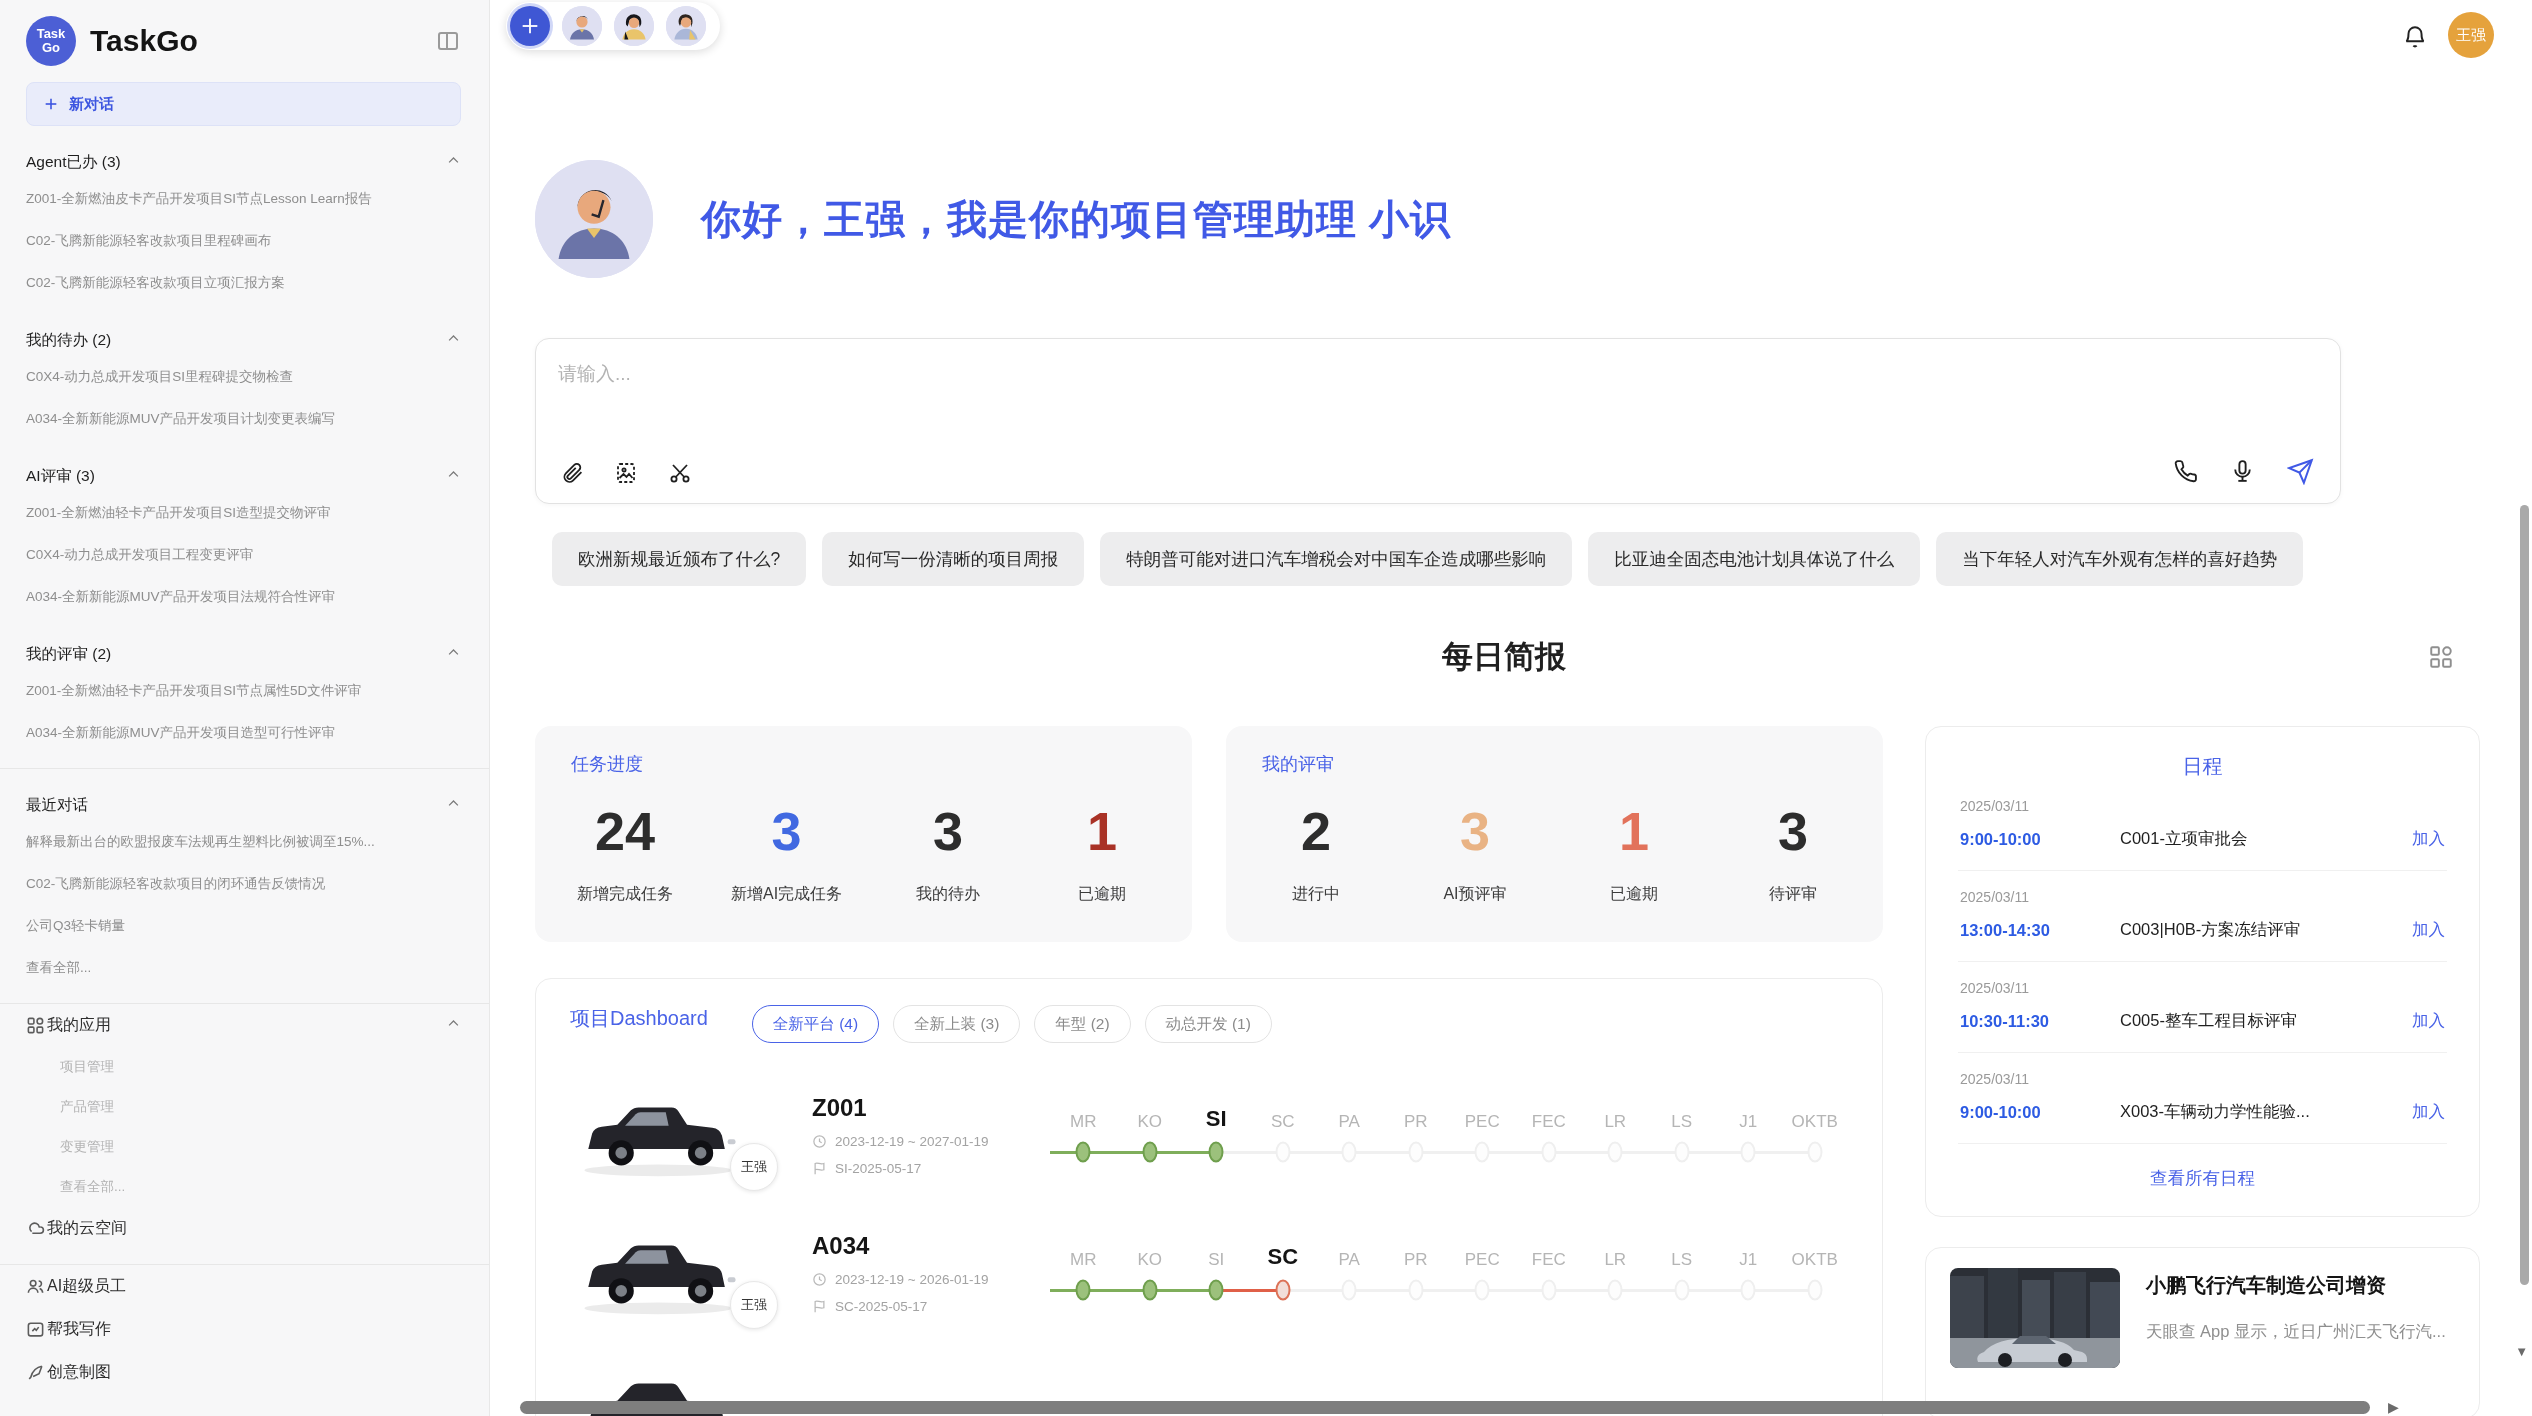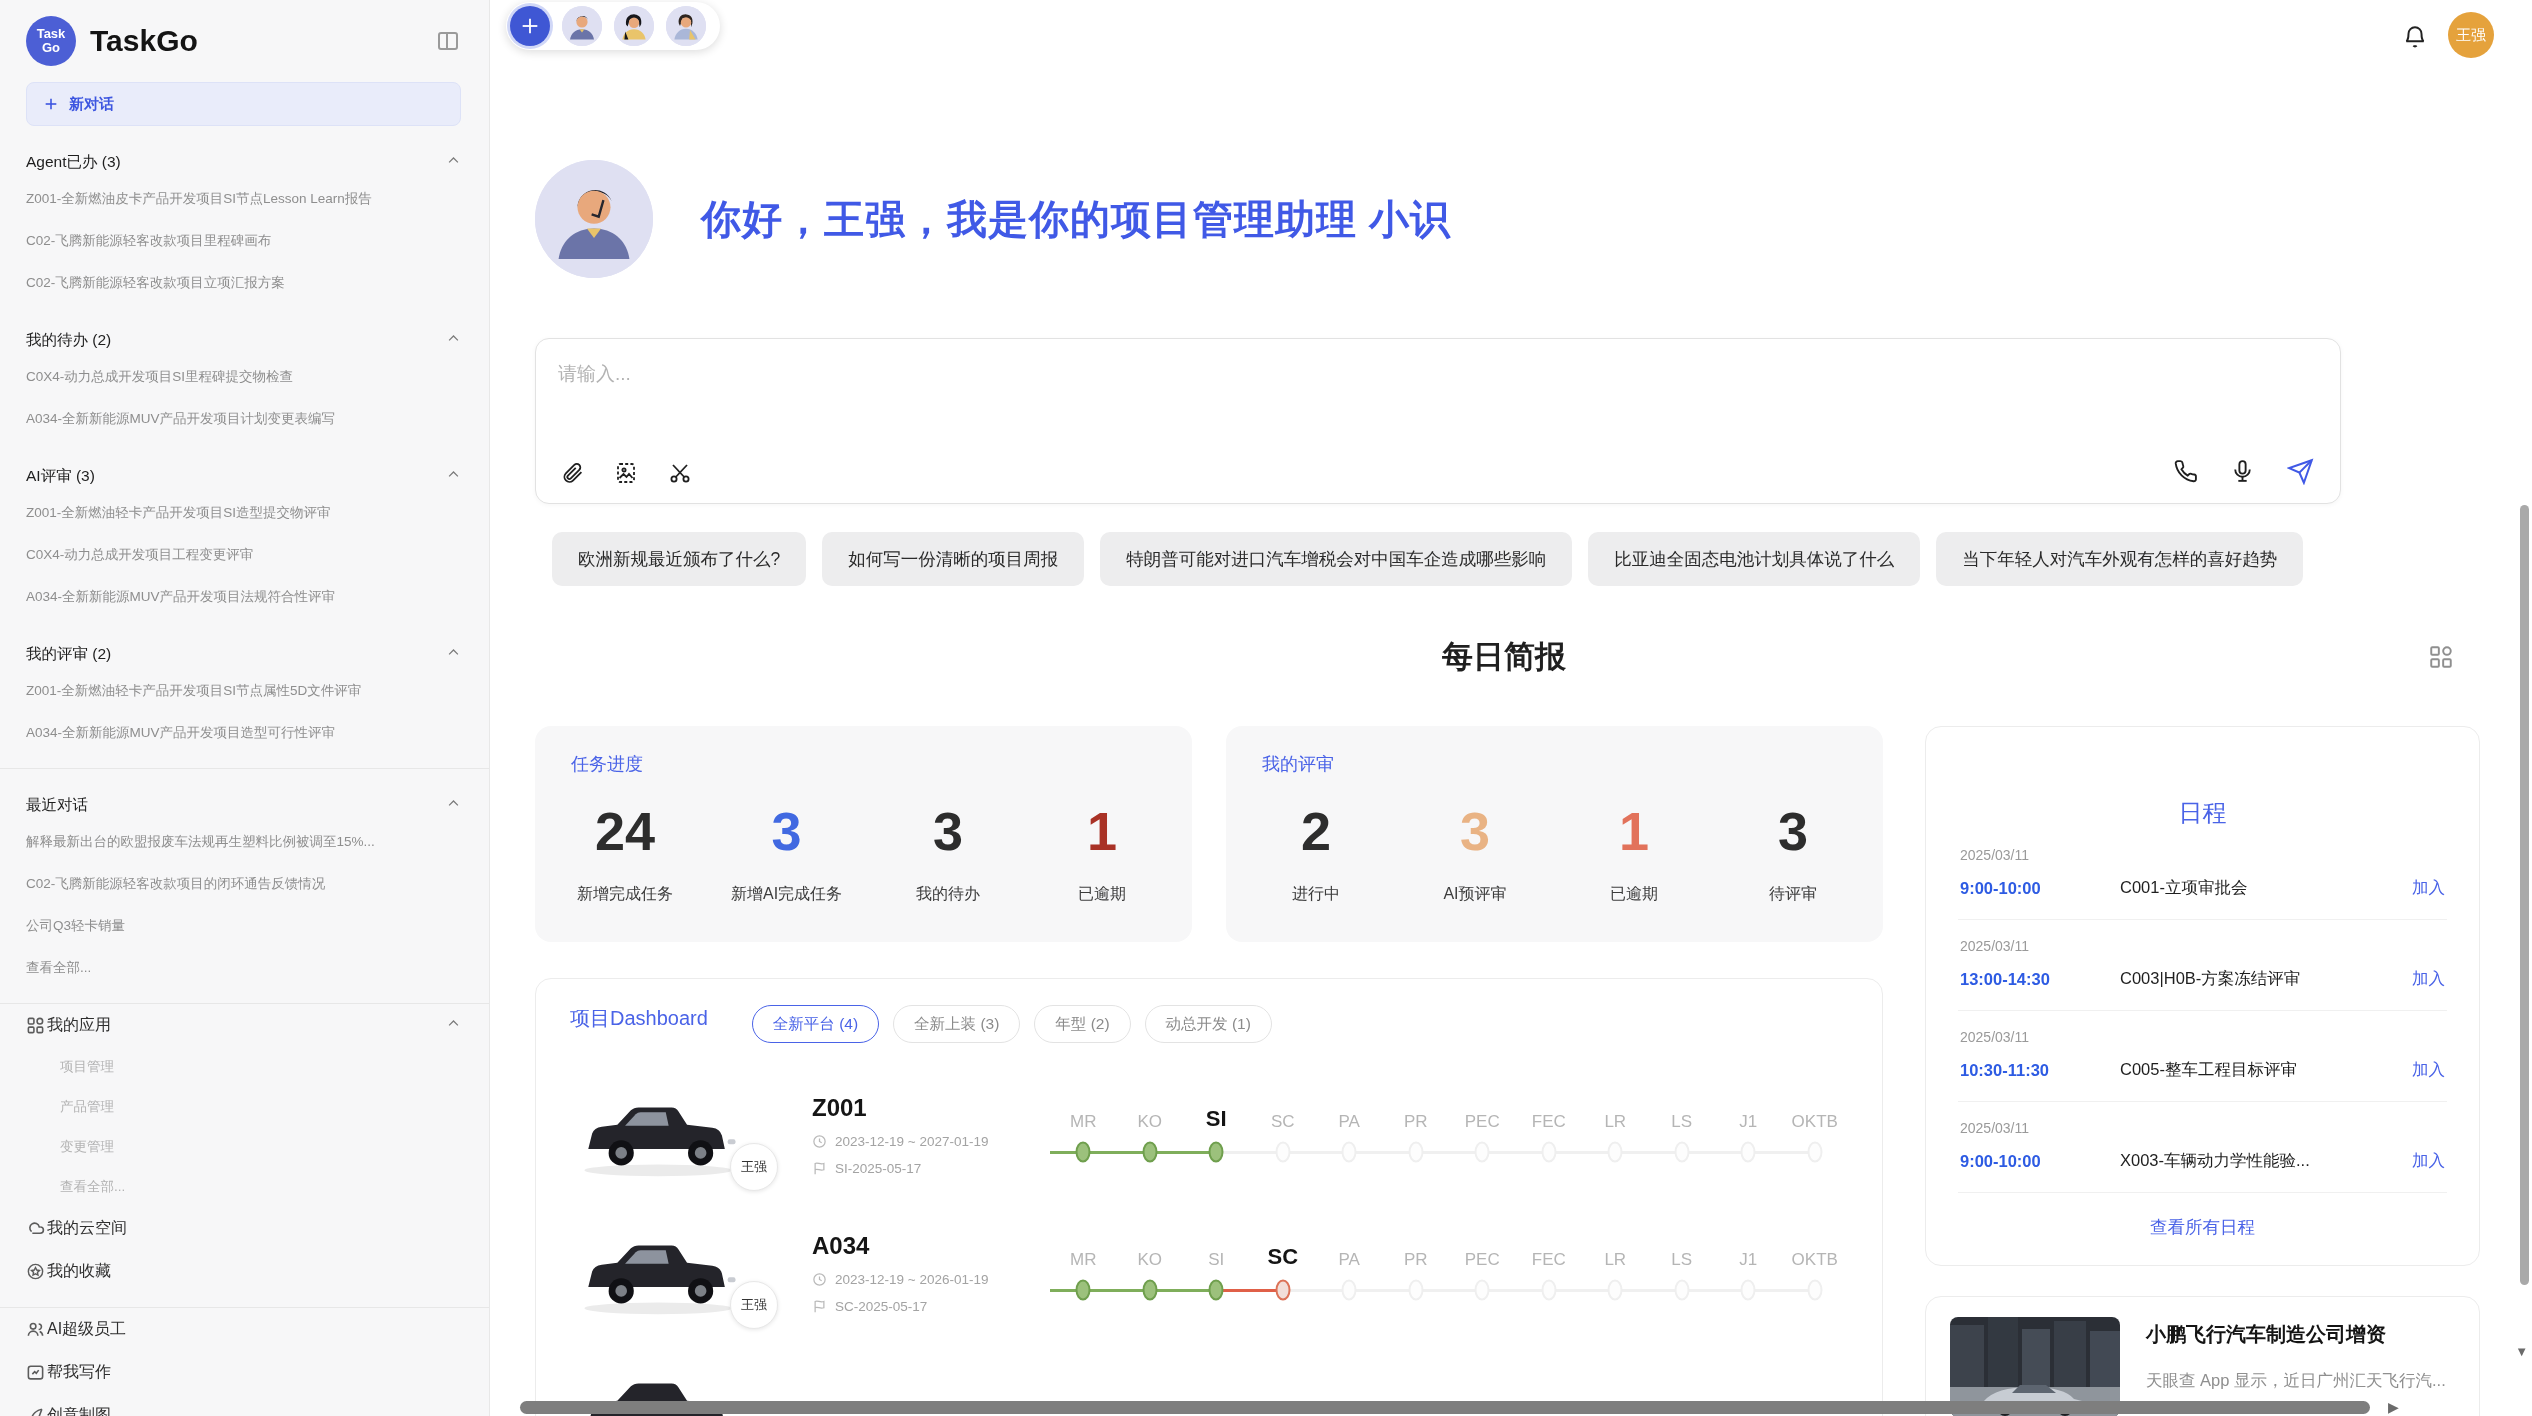--- a/index.html
+++ b/index.html
@@ -106,21 +106,21 @@
   .ms-dot-row { position:relative; height:32px; margin-top:4px; }
   .seg-l,.seg-r { position:absolute; top:50%; height:3px; margin-top:-1.5px; }
   .seg-l { left:0; right:50%; } .seg-r { left:50%; right:0; }
   .seg-green { background:#7fae5b; } .seg-red { background:#e06048; } .seg-gray { background:#f0f0f0; }
   .dot { position:absolute; left:50%; top:50%; transform:translate(-50%,-50%); width:15px; height:21px;
     border-radius:50%; background:#fdfdfd; border:2px solid #efefef; z-index:1; }
   .dot.done { background:#9cc17c; border-color:#6f9f4d; }
   .dot.alert { background:#f2ded8; border-color:#dc7257; }
 
   .sched-card { border:1px solid #ececec; border-radius:16px; background:#fff; padding:26px 32px; }
-  .sched-title { text-align:center; font-size:24px; color:#4a63e7;margin-top:44px; }
+  .sched-title { text-align:center; font-size:20px; color:#4a63e7; }
   .sched-item { padding:18px 2px 20px; border-bottom:1px solid #f0f0f0; }
   .sched-date { font-size:14px; color:#9a9a9a; }
   .sched-row { margin-top:14px; display:flex; align-items:center; }
   .sched-time { width:160px; font-size:16.5px; font-weight:700; color:#2d5be3; }
   .sched-event { flex:1; font-size:16.5px; color:#1f1f1f; white-space:nowrap; overflow:hidden; text-overflow:ellipsis; }
   .sched-join { font-size:16.5px; color:#4a63e7; cursor:pointer; }
   .sched-footer { margin-top:22px; text-align:center; font-size:17.5px; color:#4a63e7; cursor:pointer; }
 
   .news-card { margin-top:30px; border:1px solid #ececec; border-radius:16px; background:#fff;
     padding:20px 24px; display:flex; gap:26px; height:172px; overflow:hidden; }
@@ -264,29 +264,20 @@
   <div class="side-sub">查看全部...</div>
 
   <div class="side-row">
     <span class="row-icon">
       <svg width="19" height="19" viewBox="0 0 24 24" fill="none" stroke="currentColor" stroke-width="2">
           <path d="M18 10h-1.3A6 6 0 1 0 7 15.9"></path>
           <path d="M18 10a4 4 0 0 1 0 8H8"></path>
         </svg>
     </span>
     <span class="lab">我的云空间</span>
-  </div>
-  <div class="side-row">
-    <span class="row-icon">
-      <svg width="19" height="19" viewBox="0 0 24 24" fill="none" stroke="currentColor" stroke-width="1.8">
-          <circle cx="12" cy="12" r="9"></circle>
-          <path d="M12 7l1.6 3.2 3.4.5-2.5 2.4.6 3.4L12 14.9l-3.1 1.6.6-3.4L7 10.7l3.4-.5z"></path>
-        </svg>
-    </span>
-    <span class="lab">我的收藏</span>
   </div>
 
   <div class="side-divider"></div>
   <div class="side-row">
     <span class="row-icon">
       <svg width="19" height="19" viewBox="0 0 24 24" fill="none" stroke="currentColor" stroke-width="2">
           <circle cx="9" cy="8" r="3.5"></circle>
           <path d="M3 20c0-3.3 2.7-6 6-6s6 2.7 6 6"></path>
           <path d="M16 5a3.5 3.5 0 0 1 0 7M21 20c0-2.5-1.5-4.6-3.7-5.5"></path>
         </svg>

